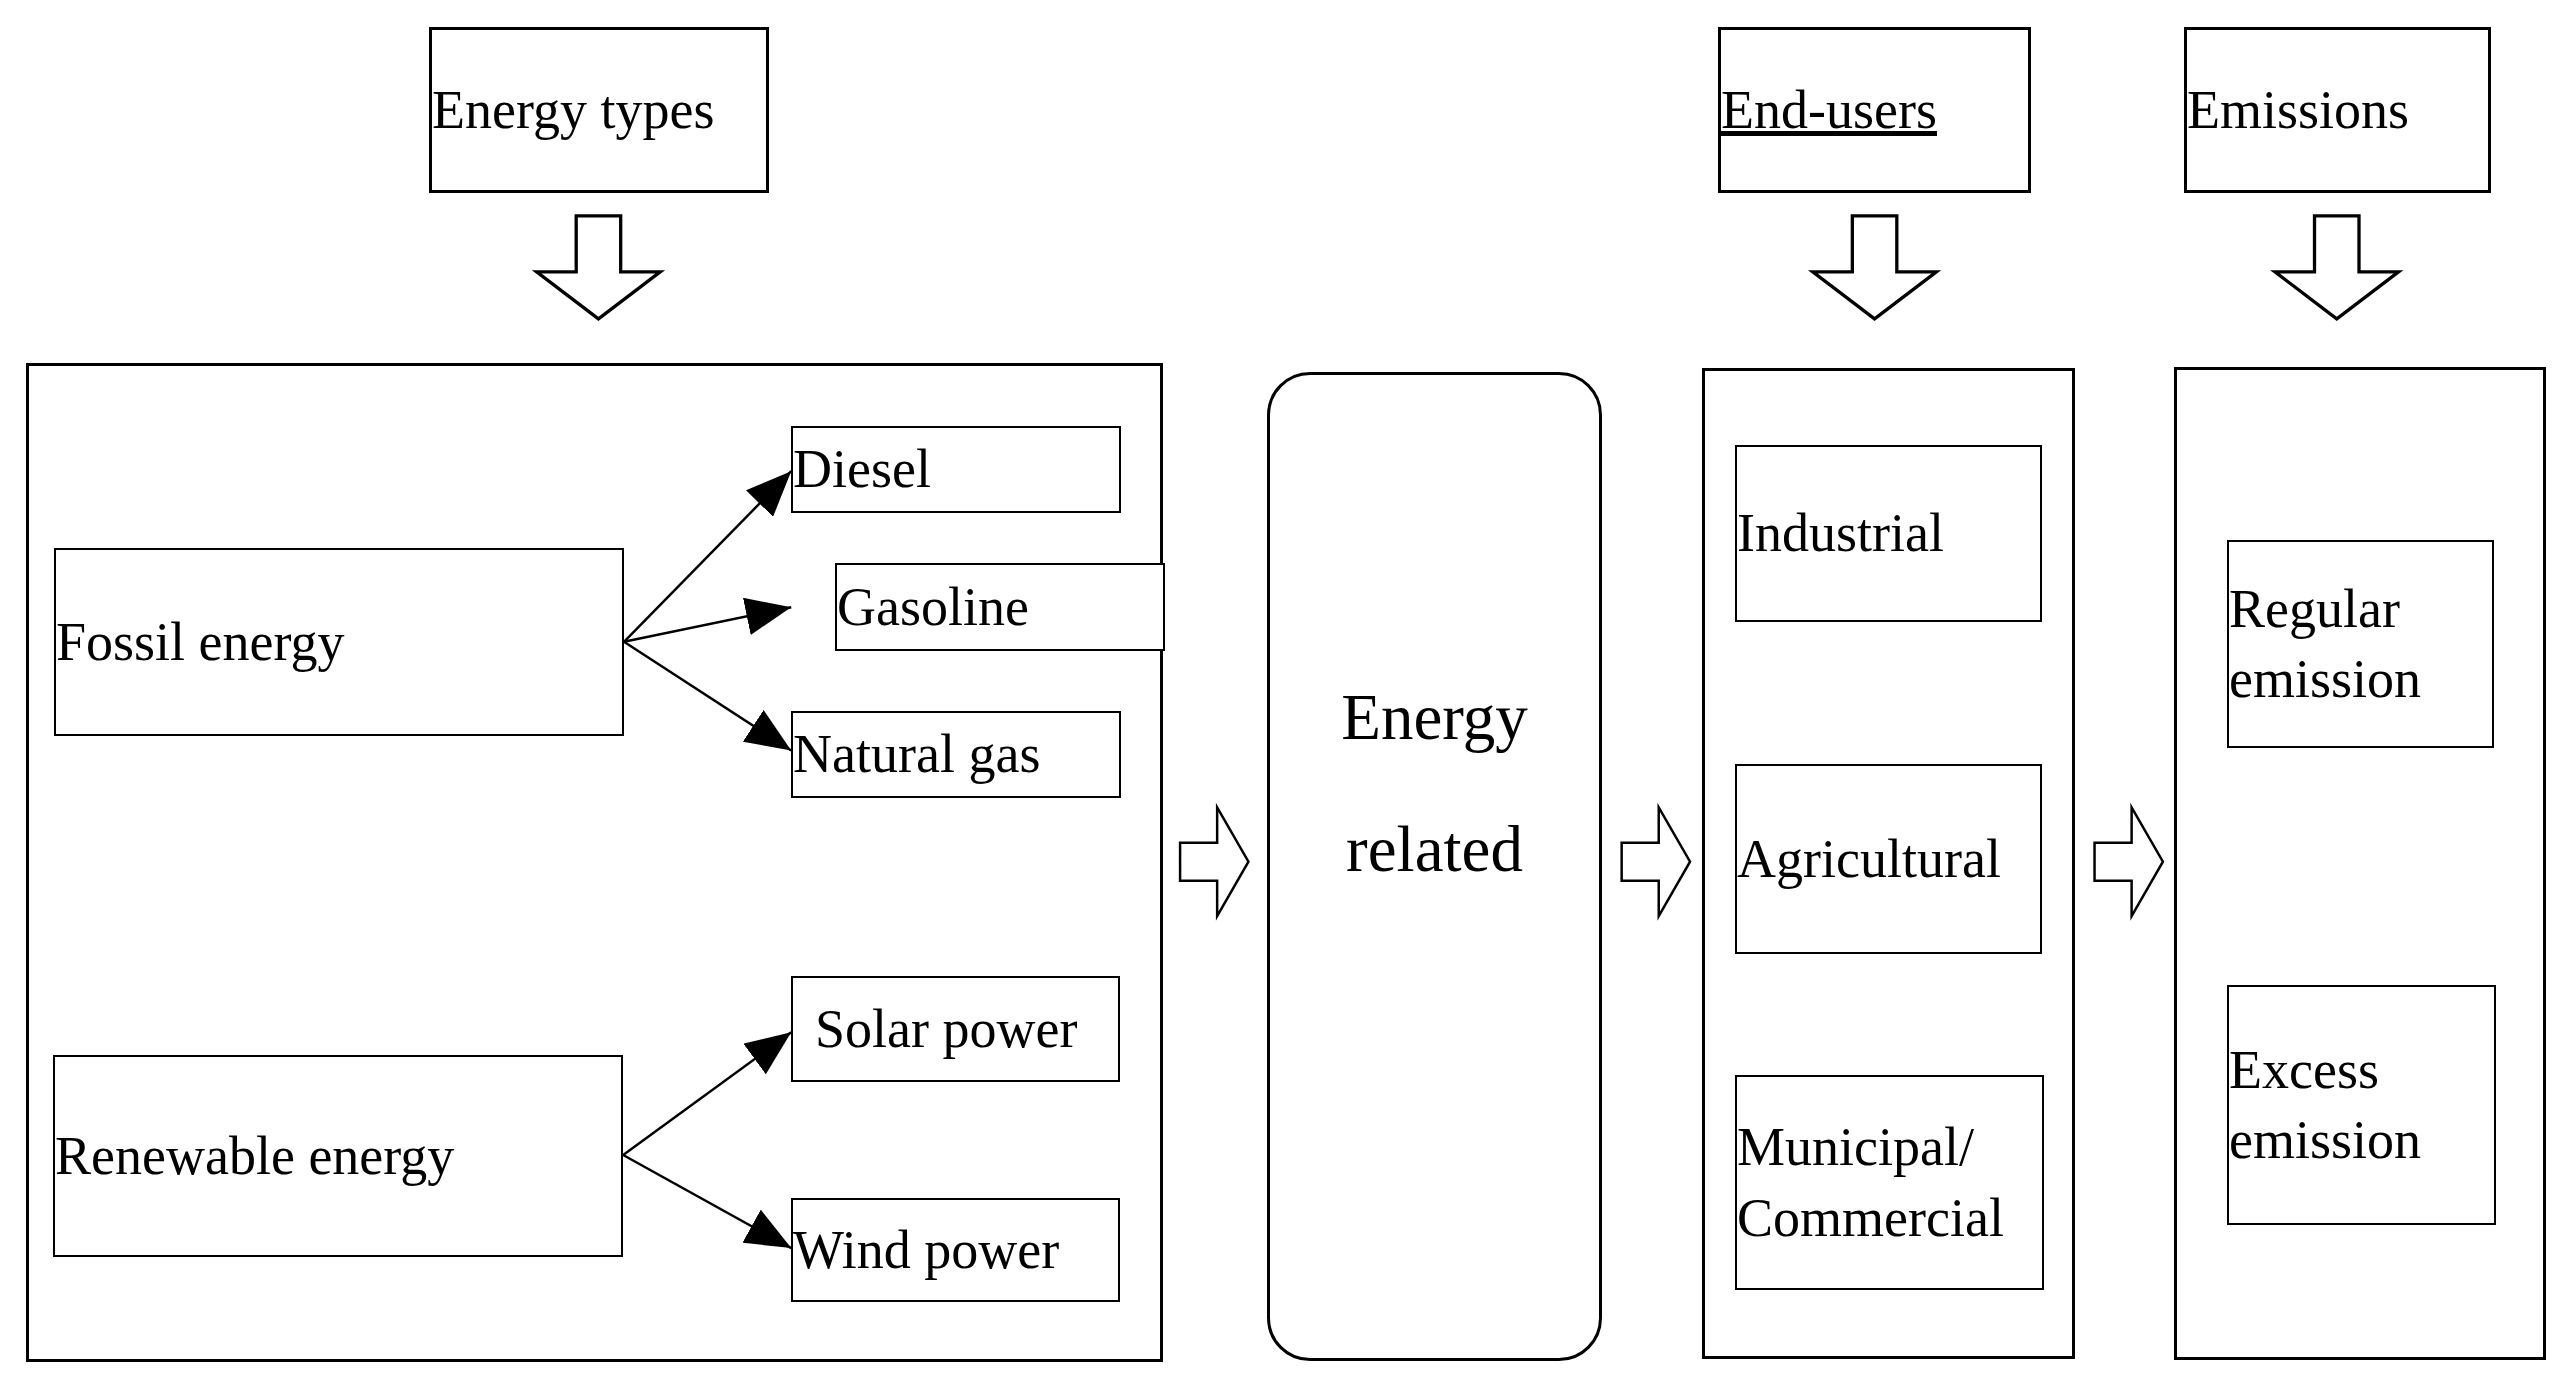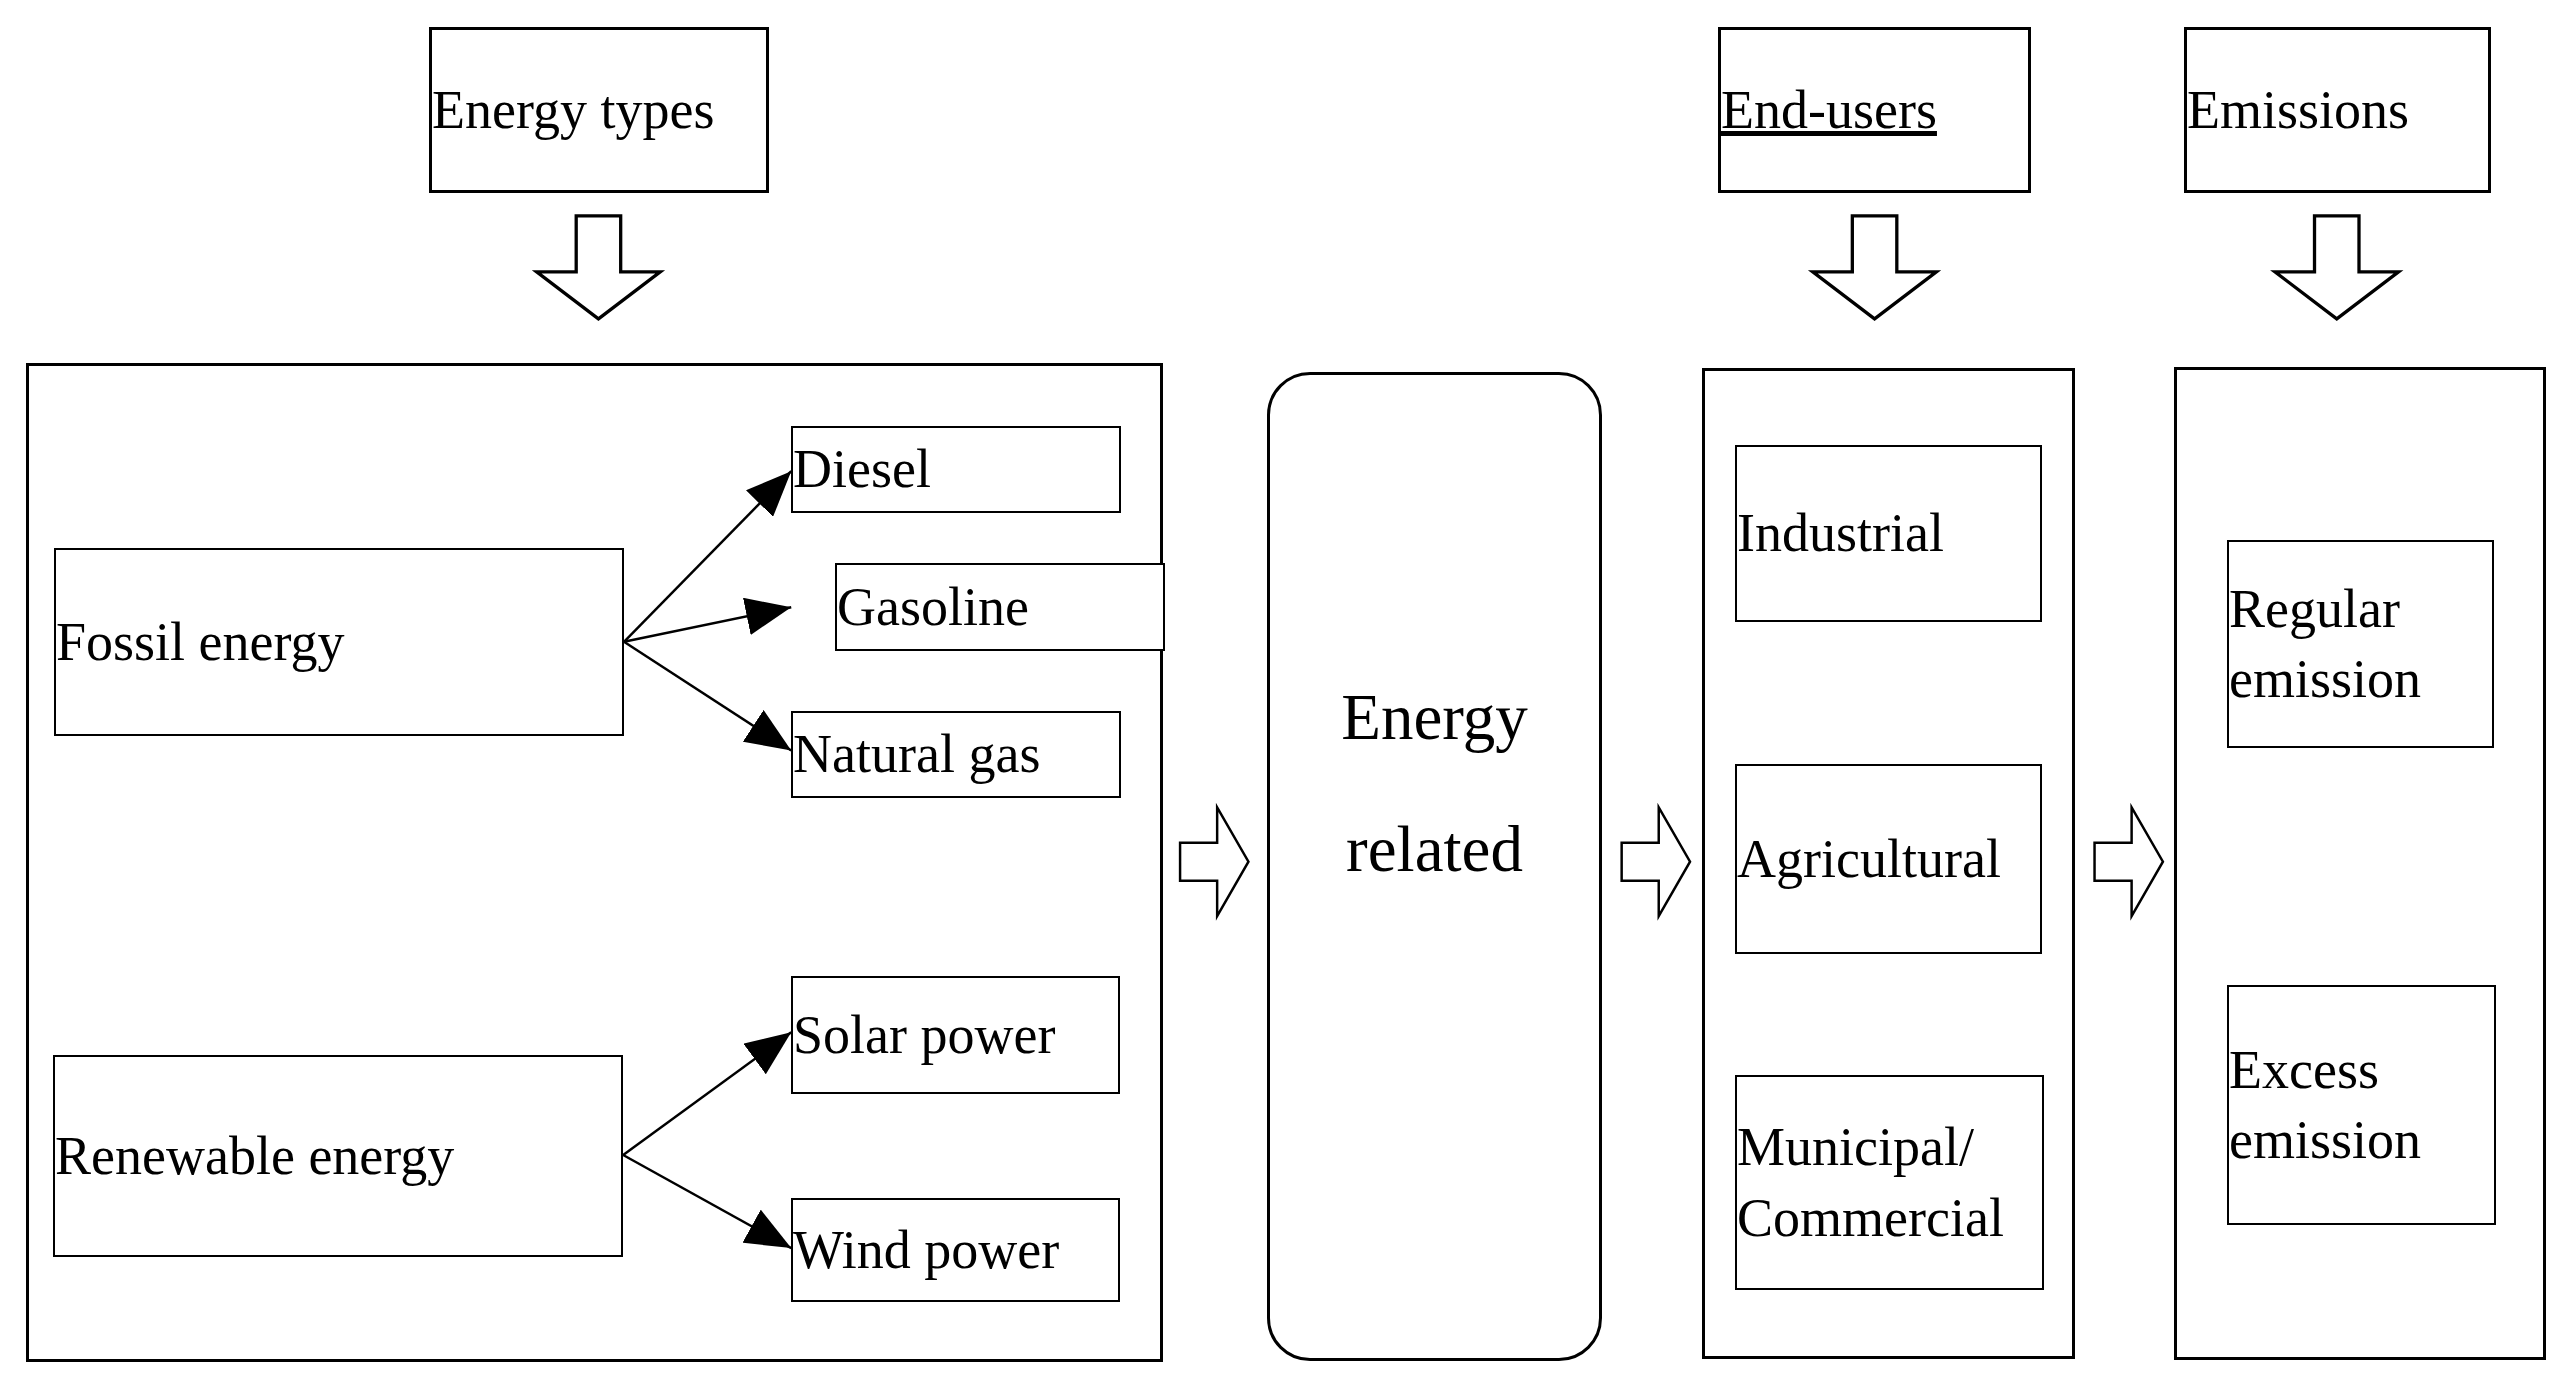--- a/index.html
+++ b/index.html
@@ -48,21 +48,21 @@
   #p-energy    { left: 26px;   top: 363px; width: 1137px; height: 999px; }
   #p-tech      { left: 1267px; top: 372px; width: 335px;  height: 989px; border-radius: 43px; }
   #p-endusers  { left: 1702px; top: 368px; width: 373px;  height: 991px; }
   #p-emissions { left: 2174px; top: 367px; width: 372px;  height: 993px; }
   
   #b-fossil     { left: 54px;  top: 548px;  width: 570px; height: 188px; }
   #b-renewable  { left: 53px;  top: 1055px; width: 570px; height: 202px; }
   #b-diesel     { left: 791px; top: 426px;  width: 330px; height: 87px; }
   #b-gasoline   { left: 791px; top: 563px;  width: 330px; height: 88px; margin-left: 44px; }
   #b-naturalgas { left: 791px; top: 711px;  width: 330px; height: 87px; }
-  #b-solar      { left: 791px; top: 976px; width: 329px; height: 118px; }
+  #b-solar      { left: 791px; top: 976px; width: 329px; height: 106px; padding-left: 22px; }
   #b-wind       { left: 791px; top: 1198px; width: 329px; height: 104px; }
   
   #b-industrial   { left: 1735px; top: 445px;  width: 307px; height: 177px; }
   #b-agricultural { left: 1735px; top: 764px;  width: 307px; height: 190px; }
   #b-municipal    { left: 1735px; top: 1075px; width: 309px; height: 215px; }
   
   #b-regular { left: 2227px; top: 540px;  width: 267px; height: 208px; }
   #b-excess  { left: 2227px; top: 985px; width: 269px; height: 240px; }
   
   .tech-line {

